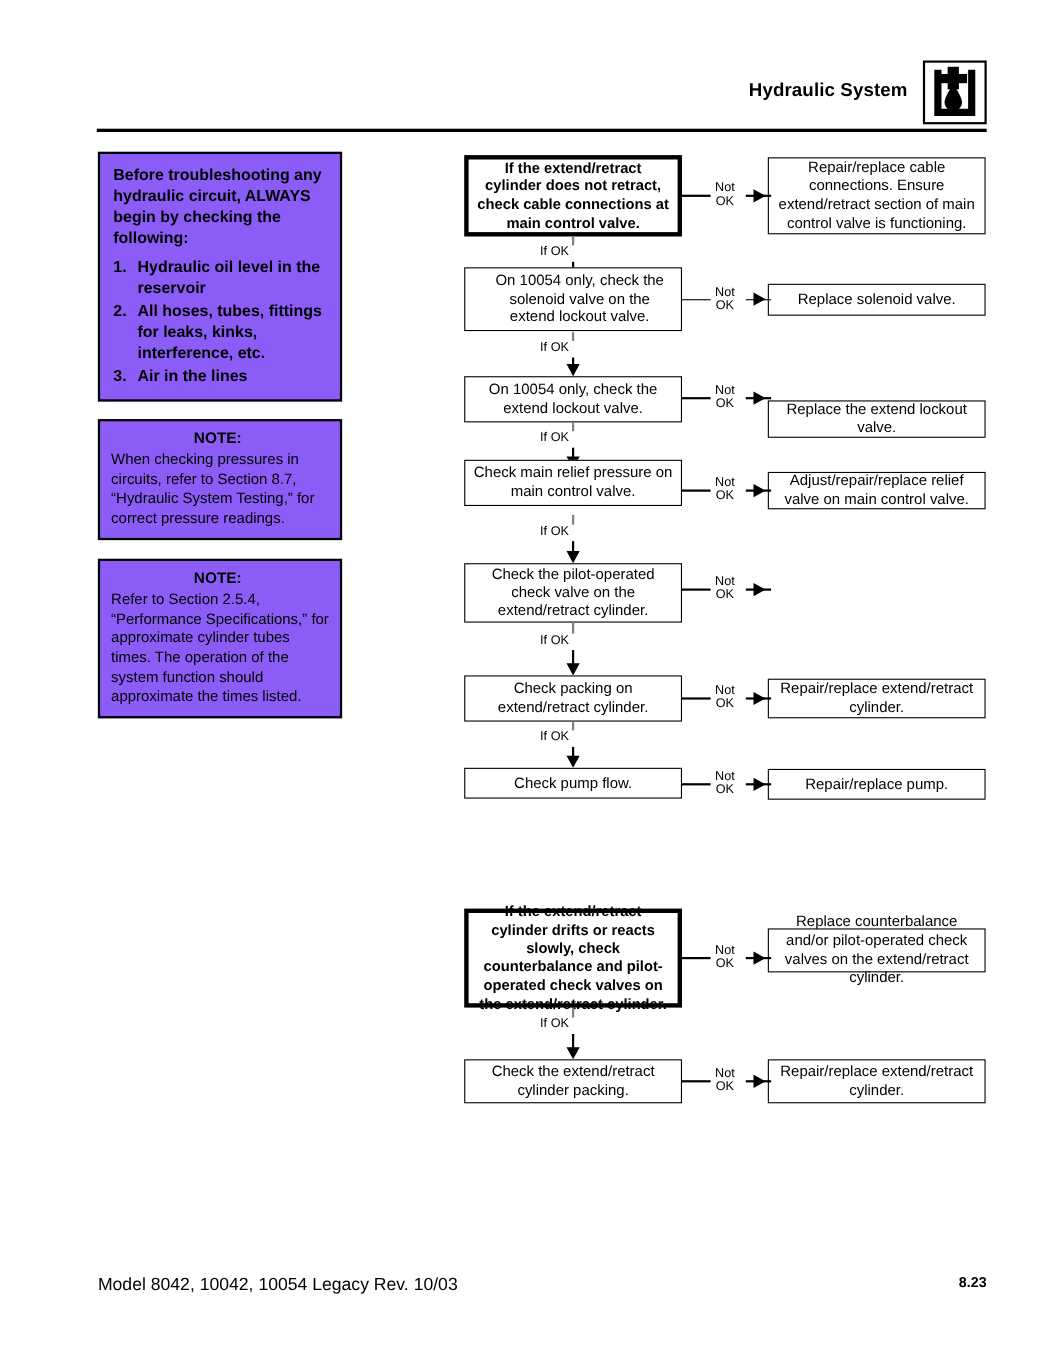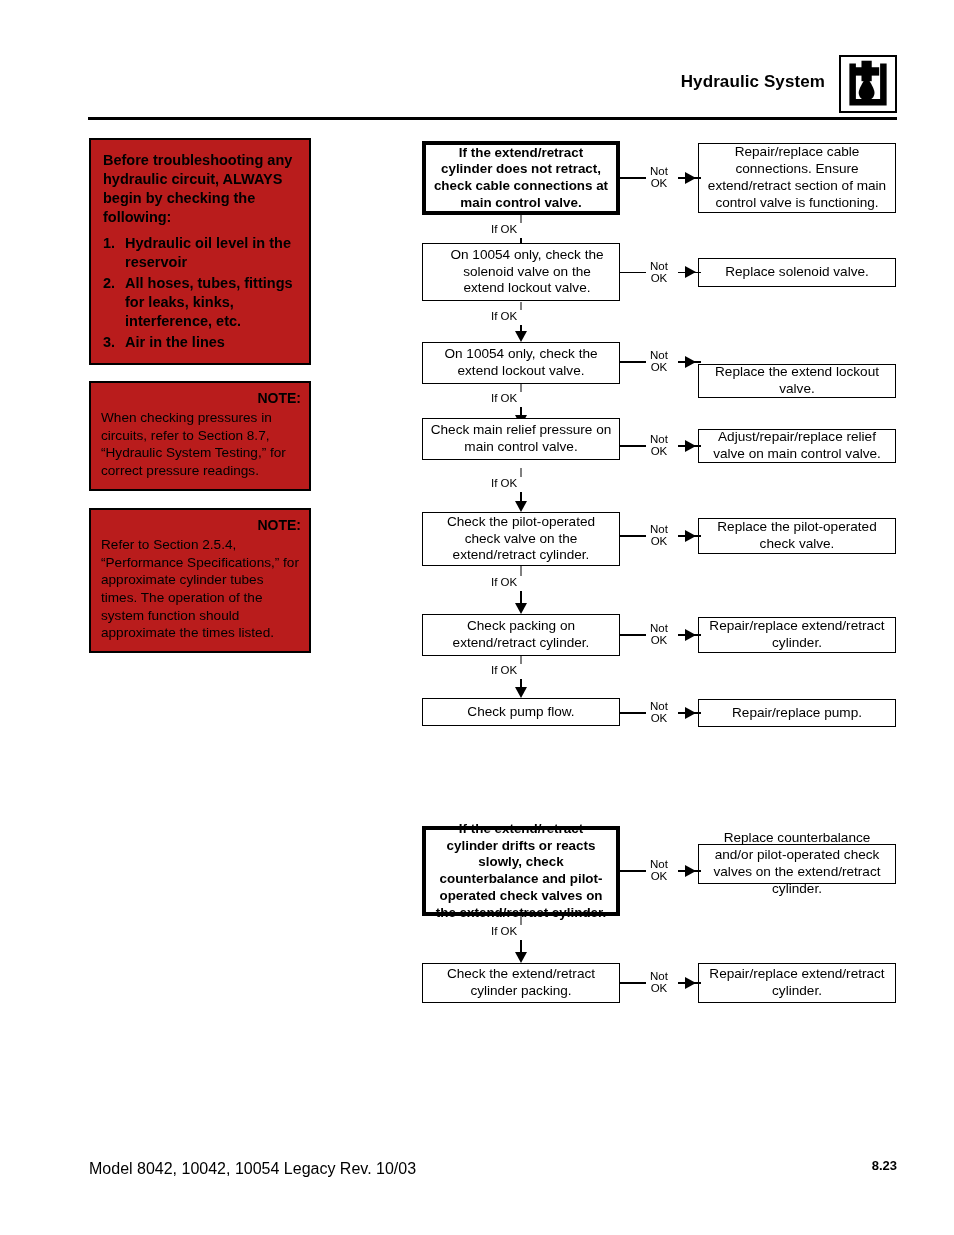--- a/index.html
+++ b/index.html
@@ -39,21 +39,21 @@
     position: absolute;
     left: 88px; top: 117px;
     width: 809px; height: 3px;
     background: #000;
   }
 
   
   .lbox {
     position: absolute;
     border: 2px solid #000;
-    background: #b91c1c;
+    background: #8b5cf6;
   }
   #left-warn  { left: 89px; top: 138px;  width: 222px; }
   #left-note1 { left: 89px; top: 381px;  width: 222px; }
   #left-note2 { left: 89px; top: 508px;  width: 222px; }
 
   .warn-head {
     font-size: 14.5px;
     font-weight: bold;
     line-height: 1.32;
     padding: 11px 12px 4px 12px;
@@ -69,21 +69,21 @@
   .warn-list li {
     display: flex;
     margin-top: 2px;
   }
   .warn-num { width: 22px; flex: none; }
   .warn-txt { flex: 1; }
 
   .note-title {
     font-size: 14px;
     font-weight: bold;
-    text-align: right;
+    text-align: center;
     padding: 7px 8px 3px 4px;
   }
   .note-body {
     font-size: 13.6px;
     line-height: 1.3;
     padding: 0 10px 9px 10px;
   }
 
   
   #flow { position: absolute; left: 0; top: 0; width: 954px; height: 1235px; }
@@ -293,23 +293,20 @@
     </div>
     <div class="vconn" style="left: 491px; top: 468px; height: 44px;">
       <div class="vtop" style="height: 8.8px;"></div>
       <div class="ifok" style="top: 8.8px;">If OK</div>
       <div class="vbot" style="top: 23.8px; height: 10.2px;"></div>
       <div class="varrow" style="top: 33px;"></div>
     </div>
     <div class="fbox left-col" style="top: 512px; height: 54px;">
       <div class="ftext">Check the pilot-operated check valve on the extend/retract cylinder.</div>
     </div>
-    <div class="fbox right-col" style="top: 518px; height: 36px;">
-      <div class="ftext">Replace the pilot-operated check valve.</div>
-    </div>
     <div class="hconn" style="left: 620px; top: 529px; width: 78px;">
       <div class="hline" style="width: 26px;"></div>
       <div class="notok" style="left: 30px; top: -6px;">Not<br>OK</div>
       <div class="hline2" style="left: 58px; width: 23px;"></div>
       <div class="harrow" style="left: 65px;"></div>
     </div>
     <div class="vconn" style="left: 491px; top: 566px; height: 48px;">
       <div class="vtop" style="height: 9.6px;"></div>
       <div class="ifok" style="top: 9.6px;">If OK</div>
       <div class="vbot" style="top: 24.6px; height: 13.4px;"></div>

